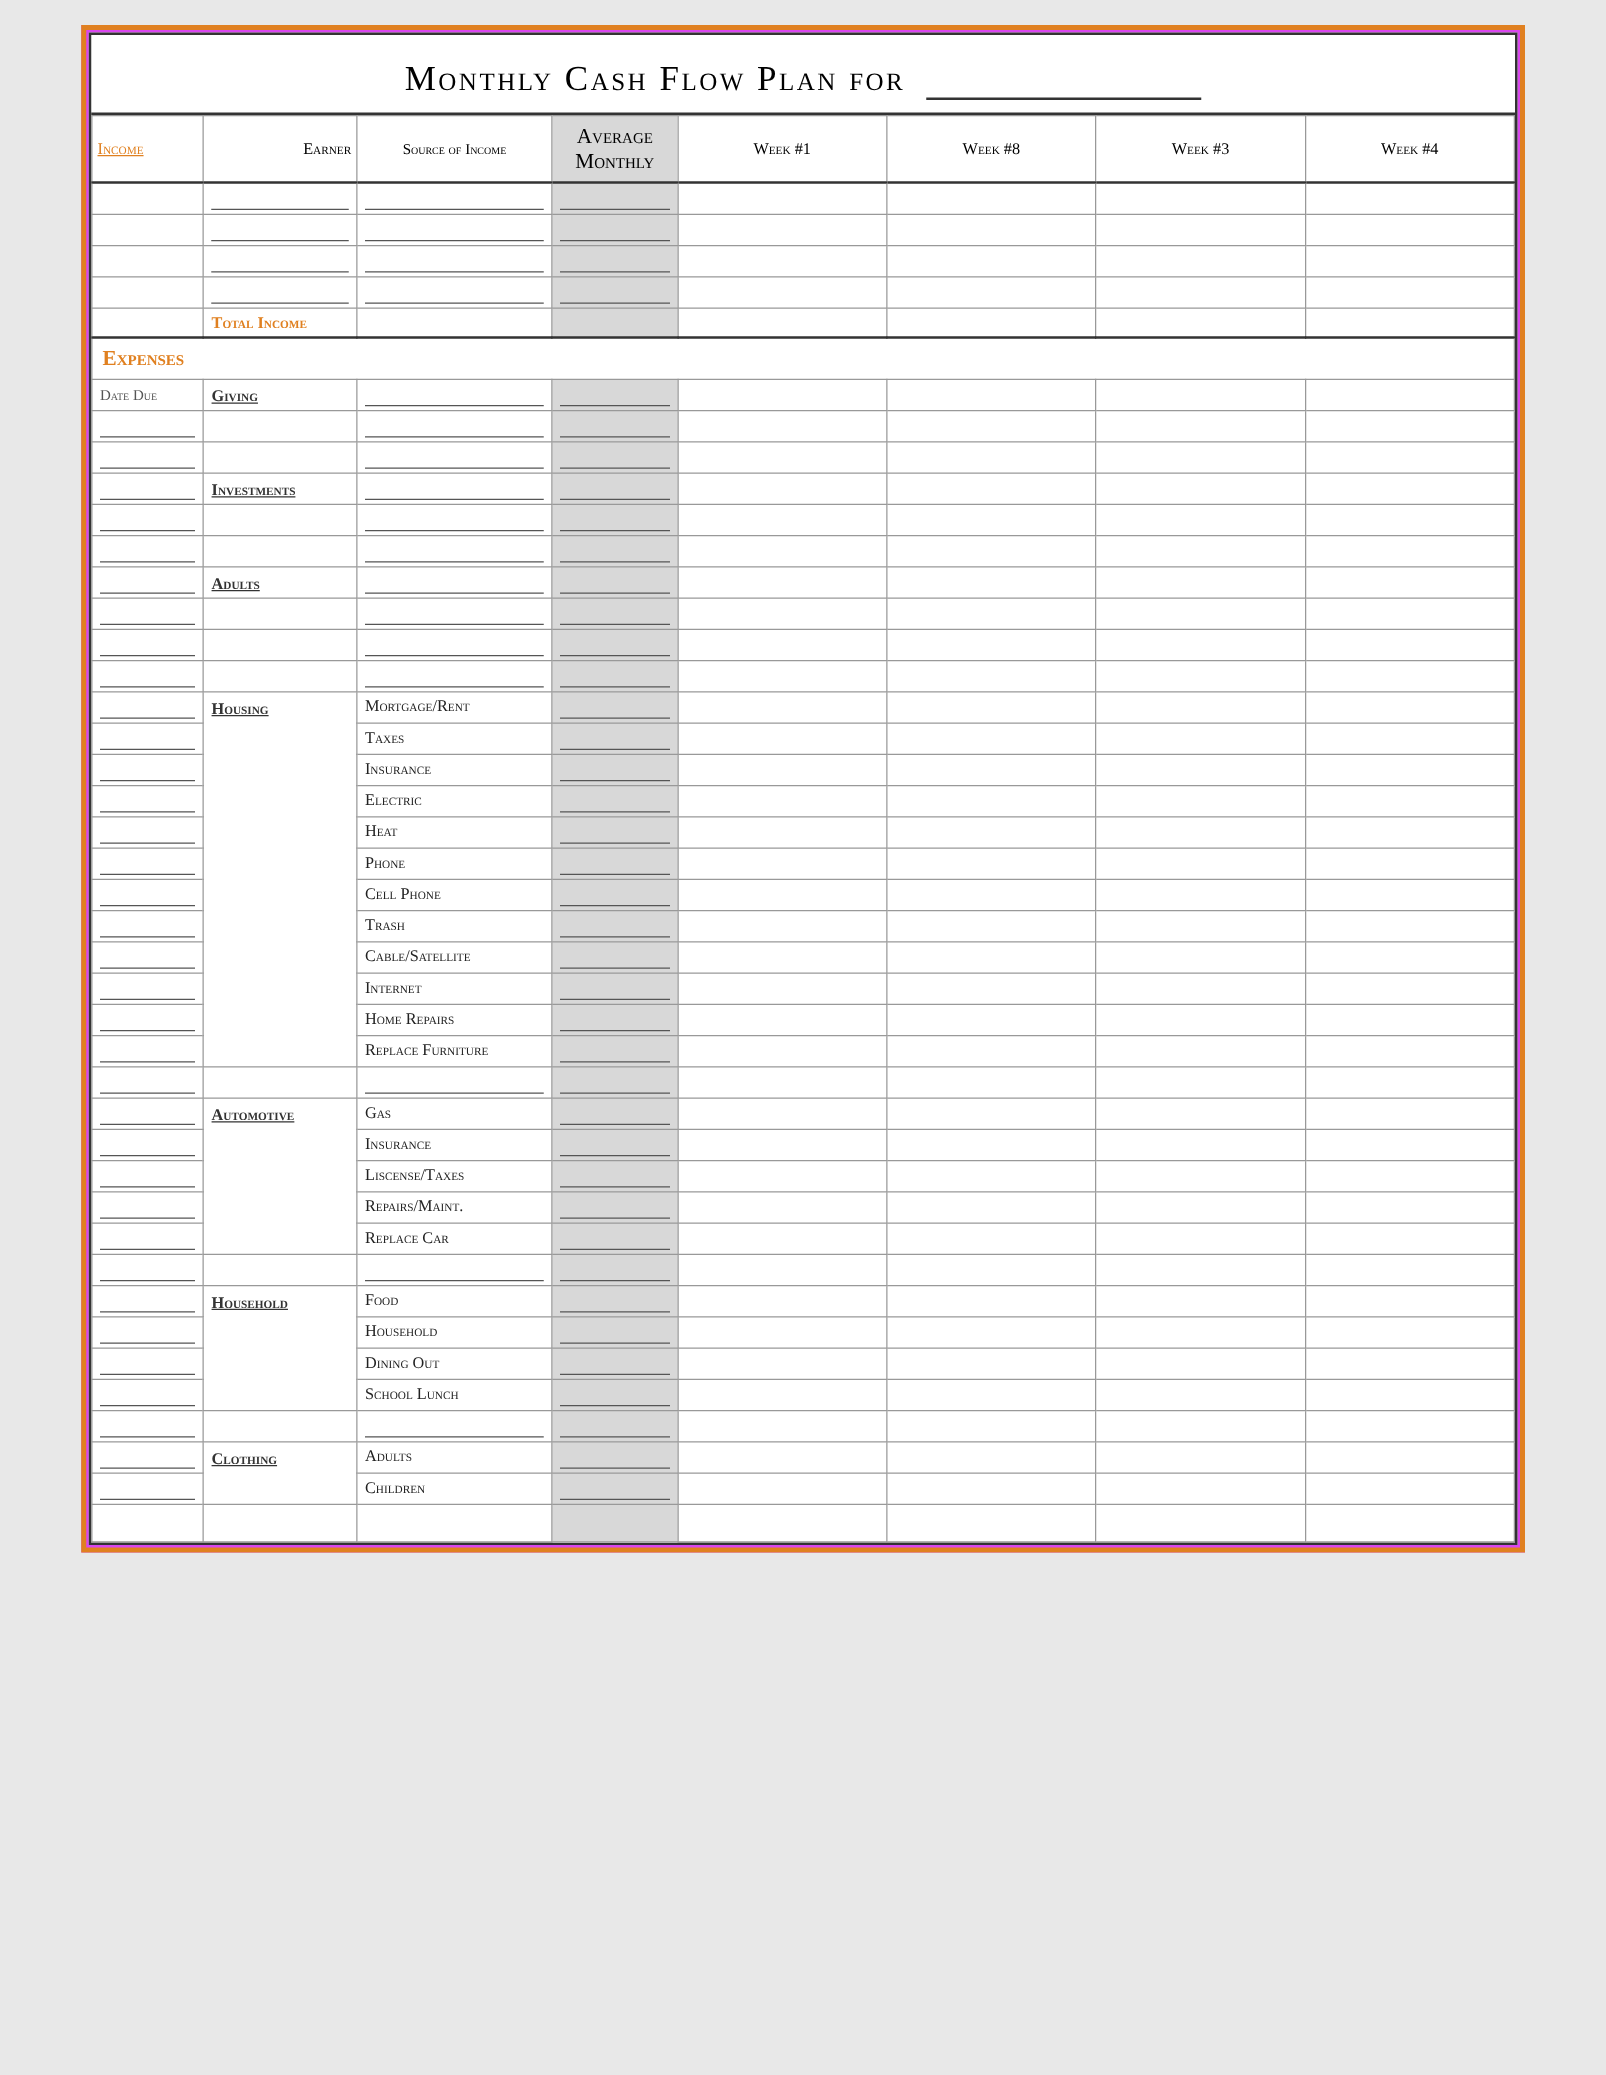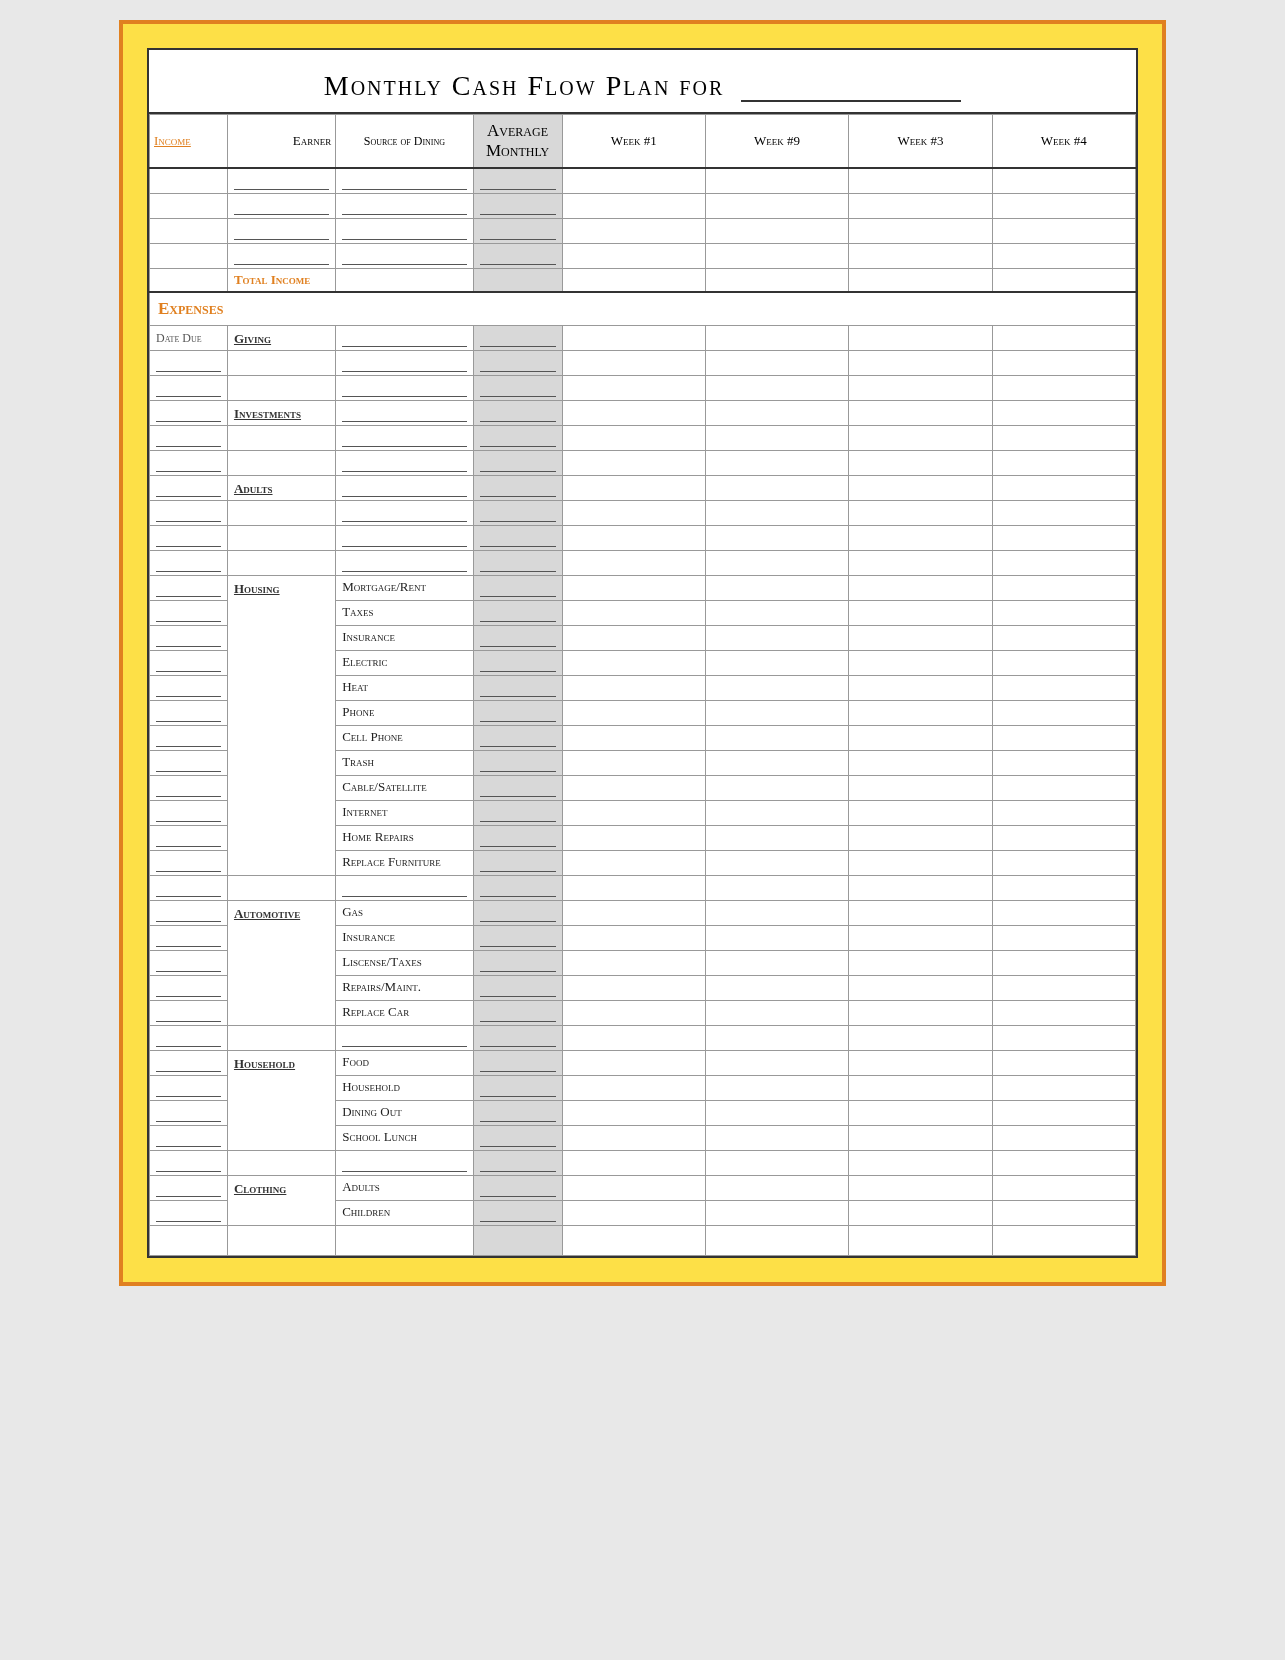--- a/index.html
+++ b/index.html
@@ -8,23 +8,23 @@
       background: #e8e8e8;
       display: flex;
       justify-content: center;
       align-items: flex-start;
       padding: 20px;
       font-family: Georgia, 'Times New Roman', serif;
     }
 
     .outer-border {
       border: 4px solid #e08020;
-      background: #fde047;
-      width: 1047px;
-      padding: 24px;
+      background: #d946ef;
+      width: 1155px;
+      padding: 2px;
     }
 
     .inner-border {
       border: 2px solid #333;
       background: white;
       padding: 0;
     }
 
     .title-row {
       text-align: center;
@@ -176,24 +176,24 @@
         <col class="col-week">
         <col class="col-week">
         <col class="col-week">
         <col class="col-week">
       </colgroup>
 
       <thead>
         <tr class="header-row">
           <th class="income-col">Income</th>
           <th class="earner-col">Earner</th>
-          <th class="source-col" style="font-variant:small-caps; font-size:12px;">Source of Dining</th>
+          <th class="source-col" style="font-variant:small-caps; font-size:12px;">Source of Income</th>
           <th class="avg-col week-col" style="background:#d8d8d8; font-variant:small-caps; font-size:17px;margin-top:24px;">Average Monthly</th>
           <th class="week-col">Week #1</th>
-          <th class="week-col">Week #9</th>
+          <th class="week-col">Week #8</th>
           <th class="week-col">Week #3</th>
           <th class="week-col">Week #4</th>
         </tr>
       </thead>
 
       <tbody>
 
         <tr class="data-row">
           <td></td>
           <td>

